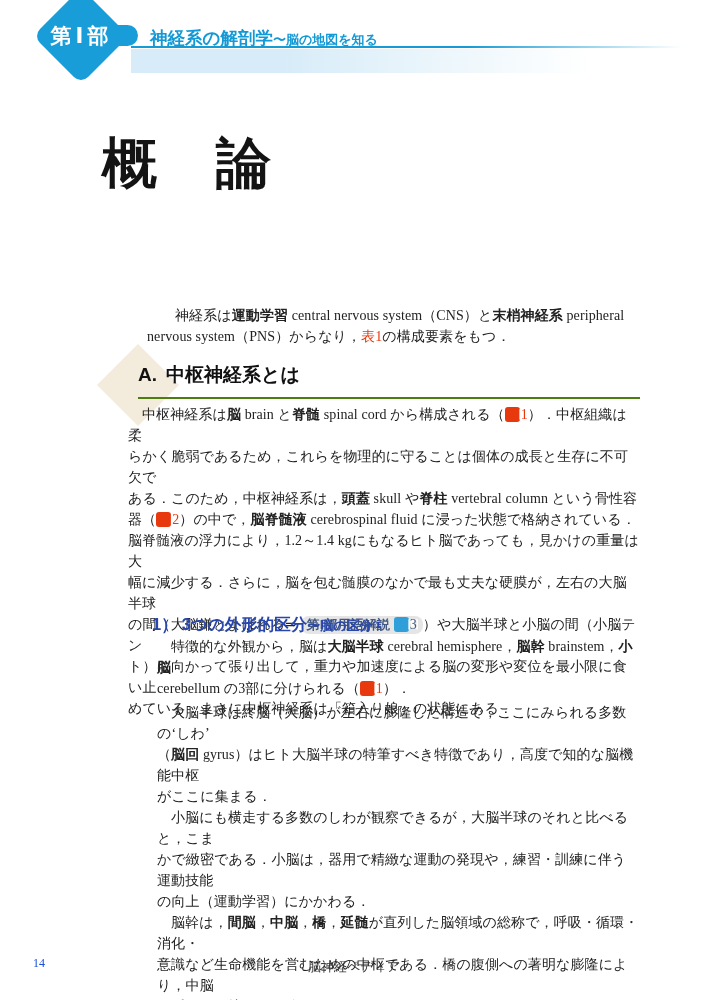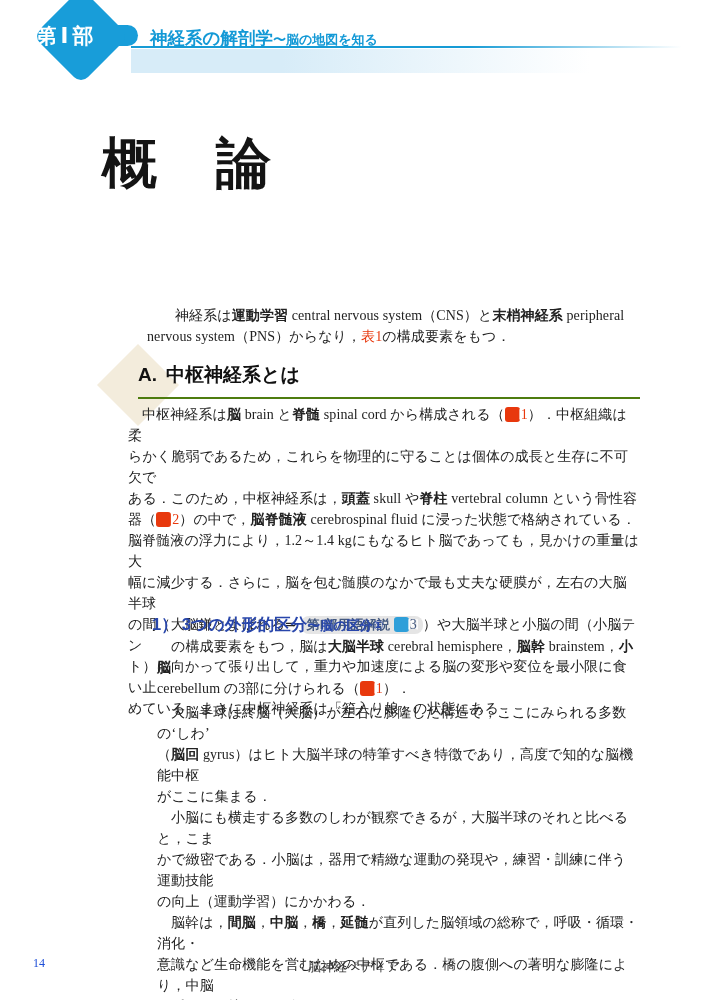--- a/index.html
+++ b/index.html
@@ -18,21 +18,21 @@
     position:absolute;left:70px;top:25px;width:68px;height:21px;
     background:#189dd9;border-radius:0 11px 11px 0;z-index:1;
   }
   .hdr-diamond{
     position:absolute;left:47px;top:2px;width:68px;height:68px;
     background:#189dd9;border-radius:10px;
     transform:rotate(45deg);transform-origin:center;
     z-index:2;
   }
   .hdr-diamond-label{
-    position:absolute;left:18px;top:22px;width:97px;z-index:3;
+    position:absolute;left:33px;top:22px;width:97px;z-index:3;
     text-align:center;color:#ffffff;font-weight:bold;
     font-family:"Liberation Sans","DejaVu Sans",sans-serif;
     font-size:21px;letter-spacing:4px;
   }
   .hdr-title{
     position:absolute;left:150px;top:26px;z-index:3;
     color:#1399d6;font-family:"Liberation Sans","DejaVu Sans",sans-serif;
     font-weight:bold;white-space:nowrap;
   }
   .hdr-title .main{font-size:17.5px;font-family:Liberation Mono, monospace;}
@@ -135,21 +135,21 @@
 
   <div class="beige-diamond"></div>
   <div class="section-head">
     <span class="label">A.</span><span>中枢神経系とは</span>
   </div>
   <p class="body-text section-a-body"><span>中枢神経系は</span><span class="seg-b">脳</span><span> brain と</span><span class="seg-b">脊髄</span><span> spinal cord から構成される（</span><span class="figref"><span class="figbox">図</span><span class="fignum">1</span></span><span>）．中枢組織は柔</span><br><span>らかく脆弱であるため，これらを物理的に守ることは個体の成長と生存に不可欠で</span><br><span>ある．このため，中枢神経系は，</span><span class="seg-b">頭蓋</span><span> skull や</span><span class="seg-b">脊柱</span><span> vertebral column という骨性容</span><br><span>器（</span><span class="figref"><span class="figbox">図</span><span class="fignum">2</span></span><span>）の中で，</span><span class="seg-b">脳脊髄液</span><span> cerebrospinal fluid に浸った状態で格納されている．</span><br><span>脳脊髄液の浮力により，1.2～1.4 kgにもなるヒト脳であっても，見かけの重量は大</span><br><span>幅に減少する．さらに，脳を包む髄膜のなかで最も丈夫な硬膜が，左右の大脳半球</span><br><span>の間（大脳鎌とよばれる⇒ </span><span class="hlpill"><span class="hltext">第Ⅰ部用語解説 </span><span class="figbox blue">図</span><span class="hlnum">3</span></span><span>）や大脳半球と小脳の間（小脳テン</span><br><span>ト）に向かって張り出して，重力や加速度による脳の変形や変位を最小限に食い止</span><br><span>めている．まさに中枢神経系は「箱入り娘」の状態にある．</span></p>
 
   <div class="sub-head sub1-head">
     <span class="num">1）</span><span>3つの外形的区分</span><span class="small">〜脳の区分①</span>
   </div>
-  <p class="body-text sub1-body"><span>の構成要素をもつ，脳は</span><span class="seg-b">大脳半球</span><span> cerebral hemisphere，</span><span class="seg-b">脳幹</span><span> brainstem，</span><span class="seg-b">小脳</span><br><span>cerebellum の3部に分けられる（</span><span class="figref"><span class="figbox">図</span><span class="fignum">1</span></span><span>）．</span></p>
+  <p class="body-text sub1-body"><span>特徴的な外観から，脳は</span><span class="seg-b">大脳半球</span><span> cerebral hemisphere，</span><span class="seg-b">脳幹</span><span> brainstem，</span><span class="seg-b">小脳</span><br><span>cerebellum の3部に分けられる（</span><span class="figref"><span class="figbox">図</span><span class="fignum">1</span></span><span>）．</span></p>
 
   <div class="sub2-body">
     <p class="body-text"><span>大脳半球は終脳（大脳）が左右に膨隆した構造で，ここにみられる多数の‘しわ’</span><br><span>（</span><span class="seg-b">脳回</span><span> gyrus）はヒト大脳半球の特筆すべき特徴であり，高度で知的な脳機能中枢</span><br><span>がここに集まる．</span></p>
     <p class="body-text"><span>小脳にも横走する多数のしわが観察できるが，大脳半球のそれと比べると，こま</span><br><span>かで緻密である．小脳は，器用で精緻な運動の発現や，練習・訓練に伴う運動技能</span><br><span>の向上（運動学習）にかかわる．</span></p>
     <p class="body-text"><span>脳幹は，</span><span class="seg-b">間脳</span><span>，</span><span class="seg-b">中脳</span><span>，</span><span class="seg-b">橋</span><span>，</span><span class="seg-b">延髄</span><span>が直列した脳領域の総称で，呼吸・循環・消化・</span><br><span>意識など生命機能を営むための中枢である．橋の腹側への著明な膨隆により，中脳</span><br><span>や延髄との境界は明瞭になる．</span></p>
 
   </div>
 
   <div class="footer-page">14</div>
   <div class="footer-title">脳神経ペディア</div>

